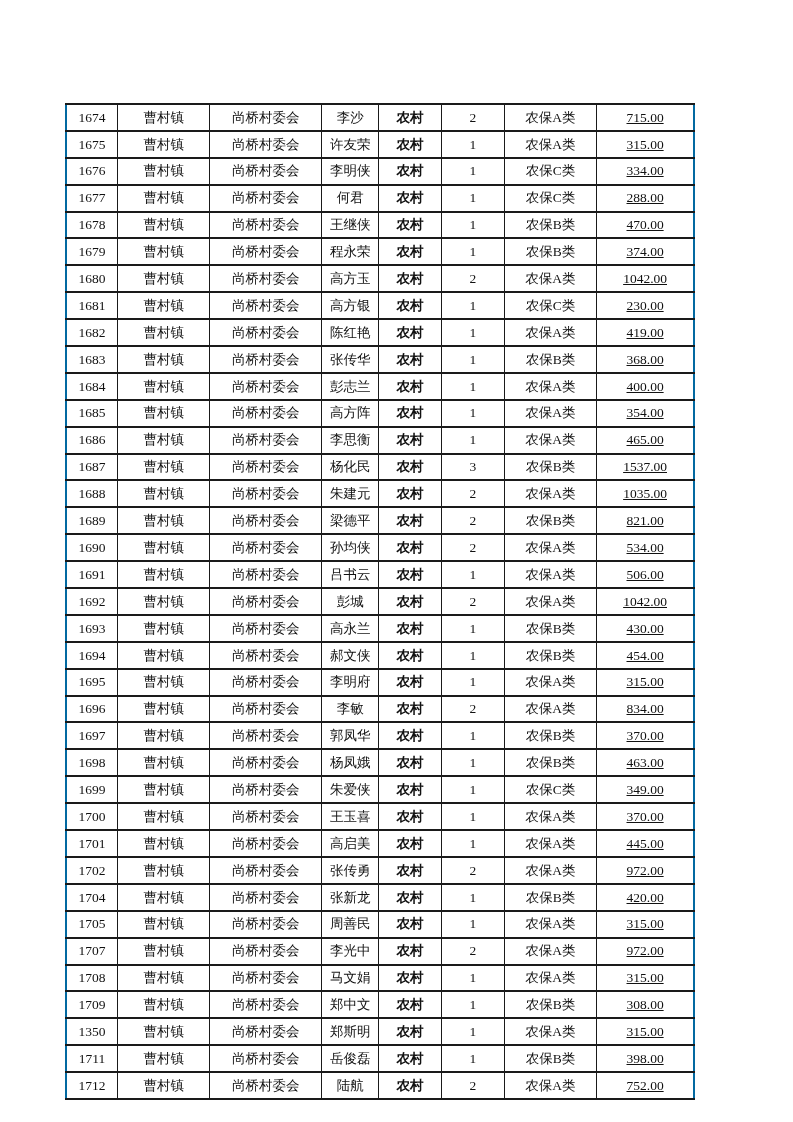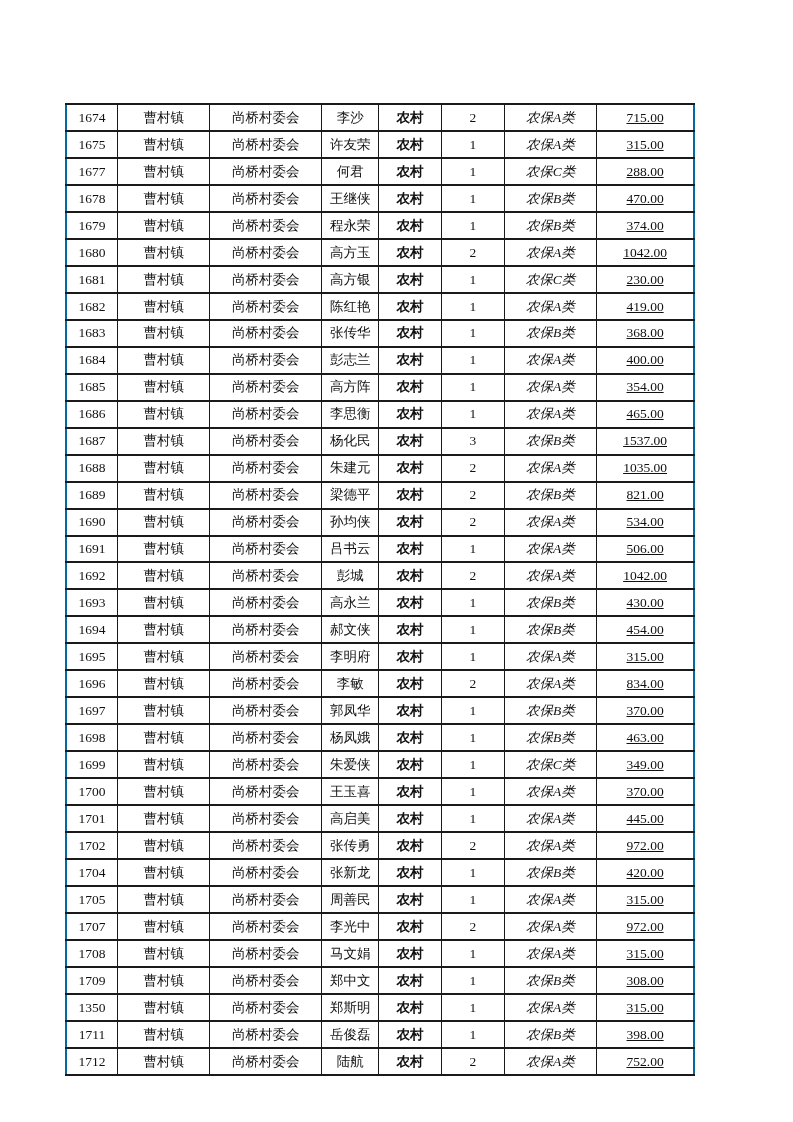--- a/index.html
+++ b/index.html
@@ -41,21 +41,21 @@
     overflow: hidden;
     height: 24.9px;
     color: #111111;
   }
   .col-id      { width: 8.2%;  }
   .col-town    { width: 14.7%; }
   .col-village { width: 17.8%; }
   .col-name    { width: 9.1%;  }
   .col-type    { width: 10.0%; font-weight: bold; }
   .col-count   { width: 10.0%; }
-  .col-category{ width: 14.7%; font-style: italic; }
+  .col-category{ width: 14.7%; }
   .col-amount  { width: 15.5%; text-decoration: underline; }
 </style>
 </head>
 <body>
 
 <div class="page">
   <table class="records">
     <colgroup>
       <col class="col-id">
       <col class="col-town">
@@ -81,20 +81,30 @@
           <td class="col-id">1675</td>
           <td class="col-town">曹村镇</td>
           <td class="col-village">尚桥村委会</td>
           <td class="col-name">许友荣</td>
           <td class="col-type">农村</td>
           <td class="col-count">1</td>
           <td class="col-category">农保A类</td>
           <td class="col-amount">315.00</td>
         </tr>
         <tr>
+          <td class="col-id">1676</td>
+          <td class="col-town">曹村镇</td>
+          <td class="col-village">尚桥村委会</td>
+          <td class="col-name">李明侠</td>
+          <td class="col-type">农村</td>
+          <td class="col-count">1</td>
+          <td class="col-category">农保C类</td>
+          <td class="col-amount">334.00</td>
+        </tr>
+        <tr>
           <td class="col-id">1677</td>
           <td class="col-town">曹村镇</td>
           <td class="col-village">尚桥村委会</td>
           <td class="col-name">何君</td>
           <td class="col-type">农村</td>
           <td class="col-count">1</td>
           <td class="col-category">农保C类</td>
           <td class="col-amount">288.00</td>
         </tr>
         <tr>

